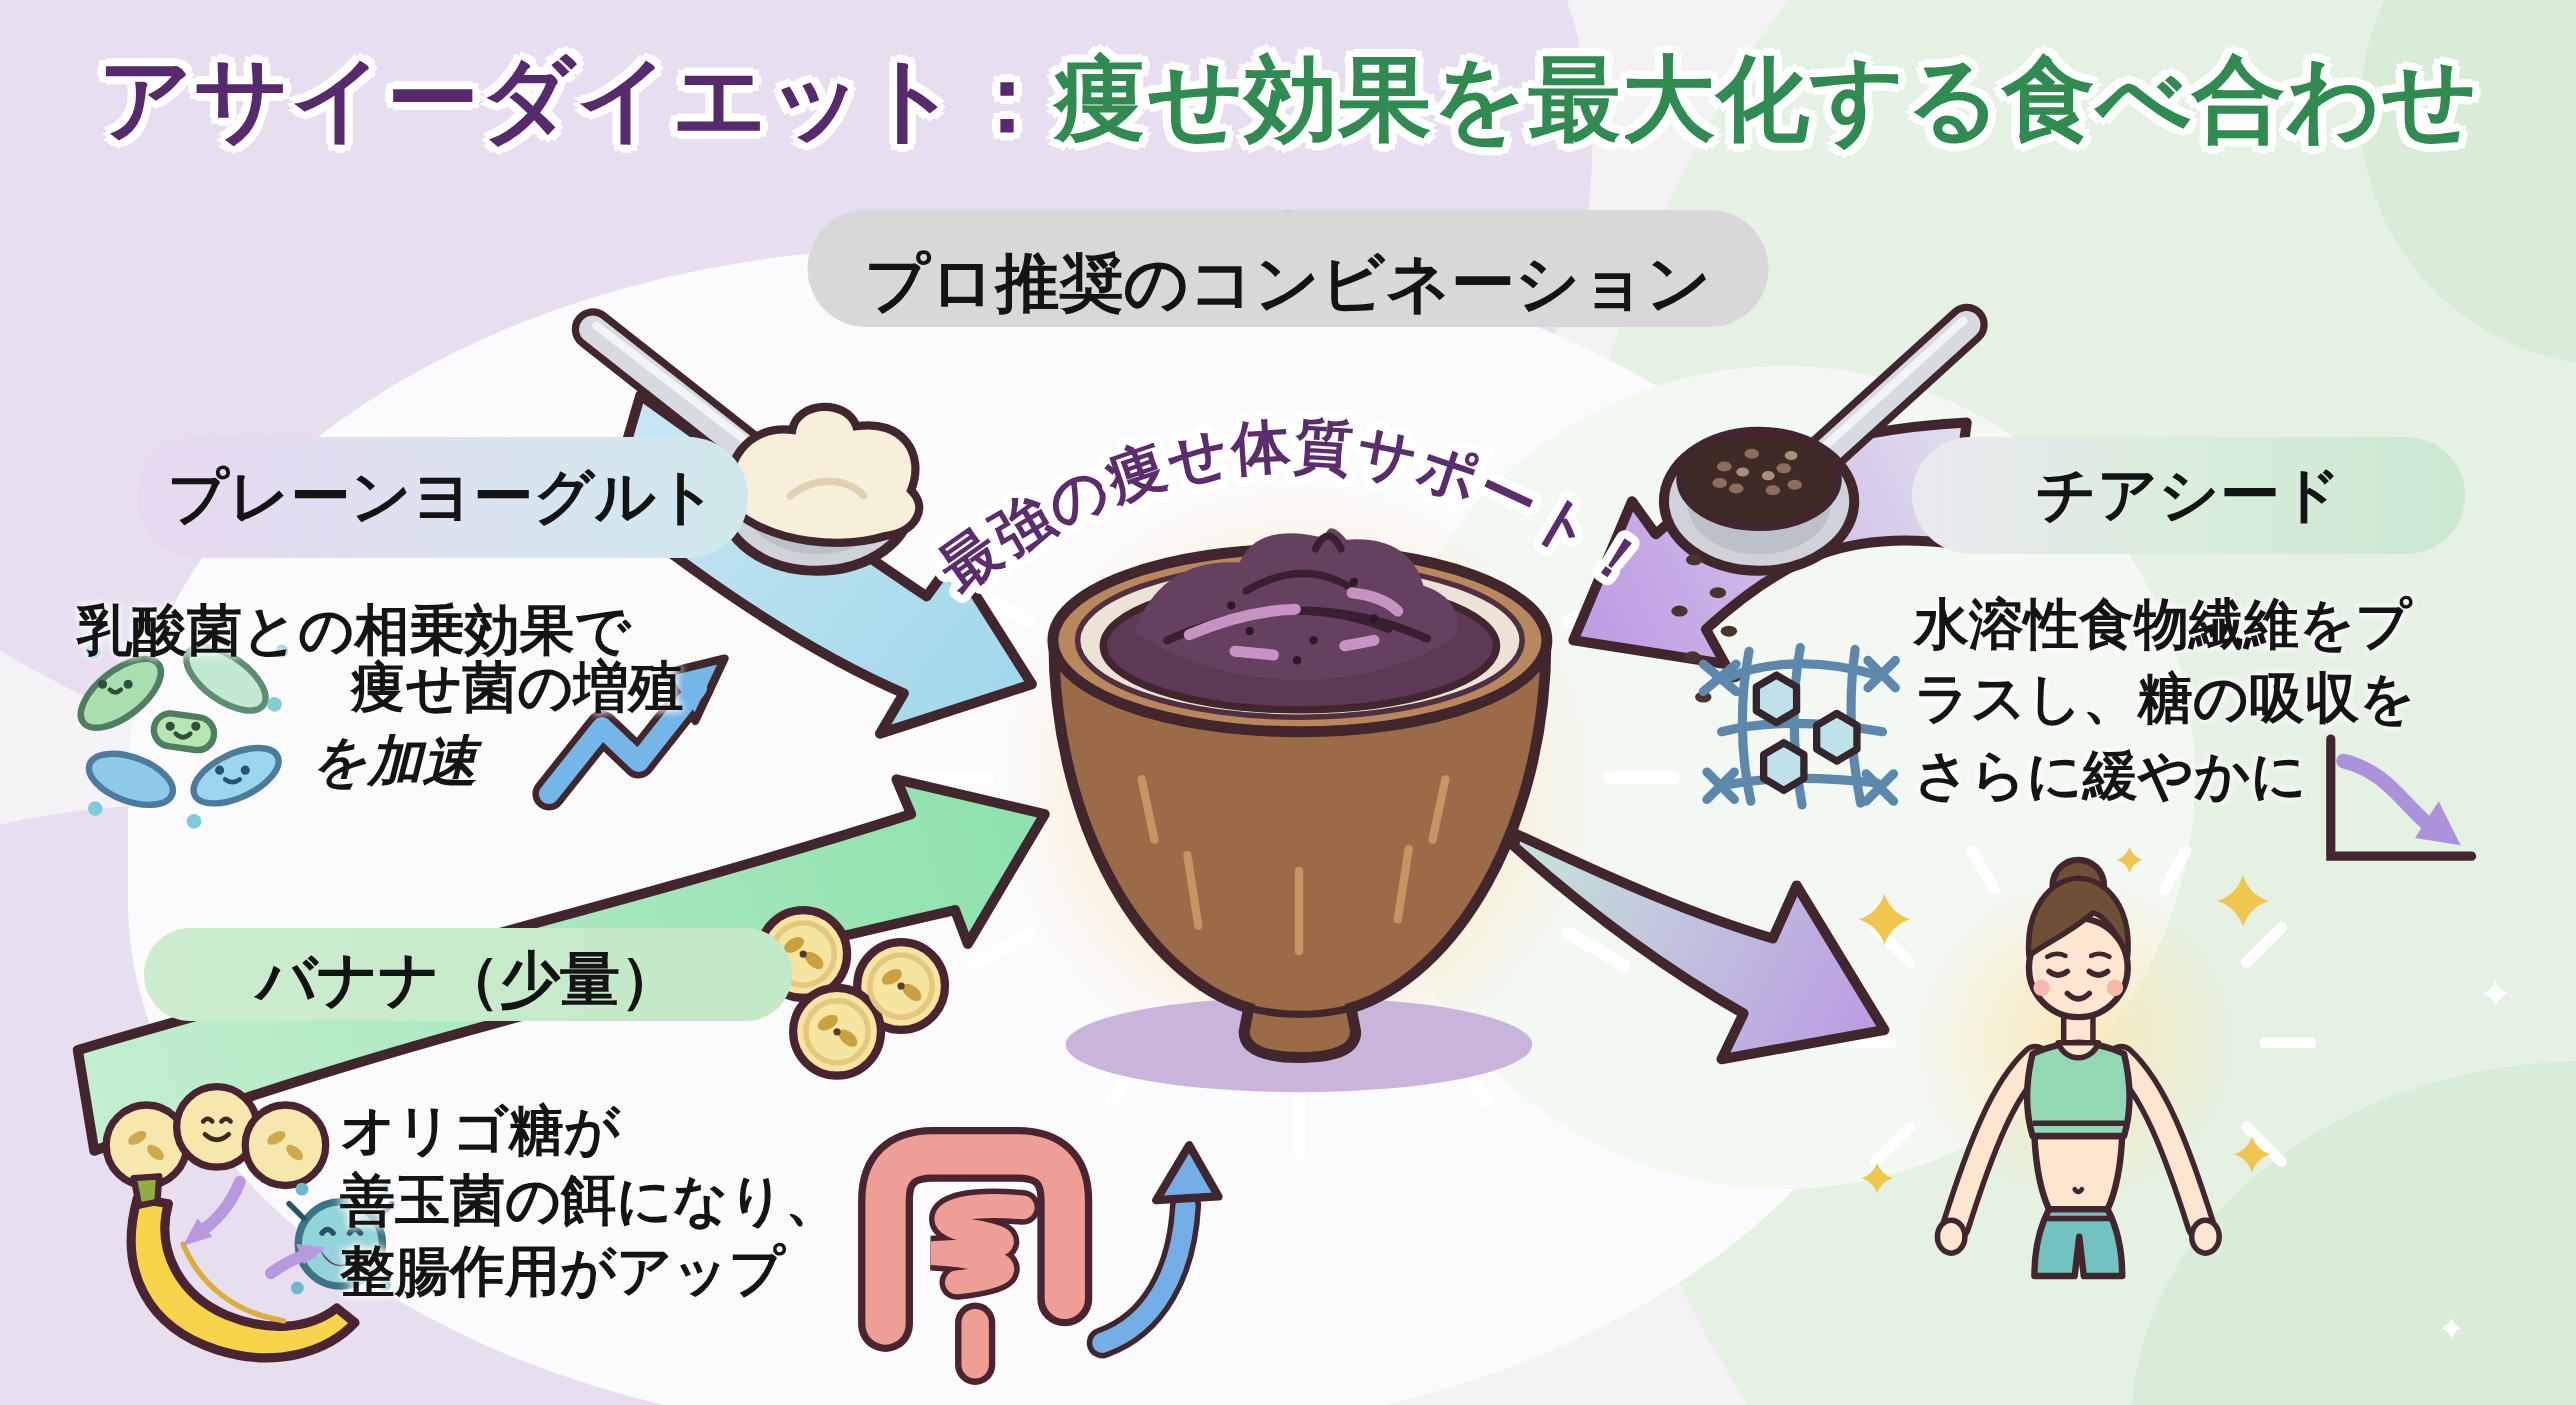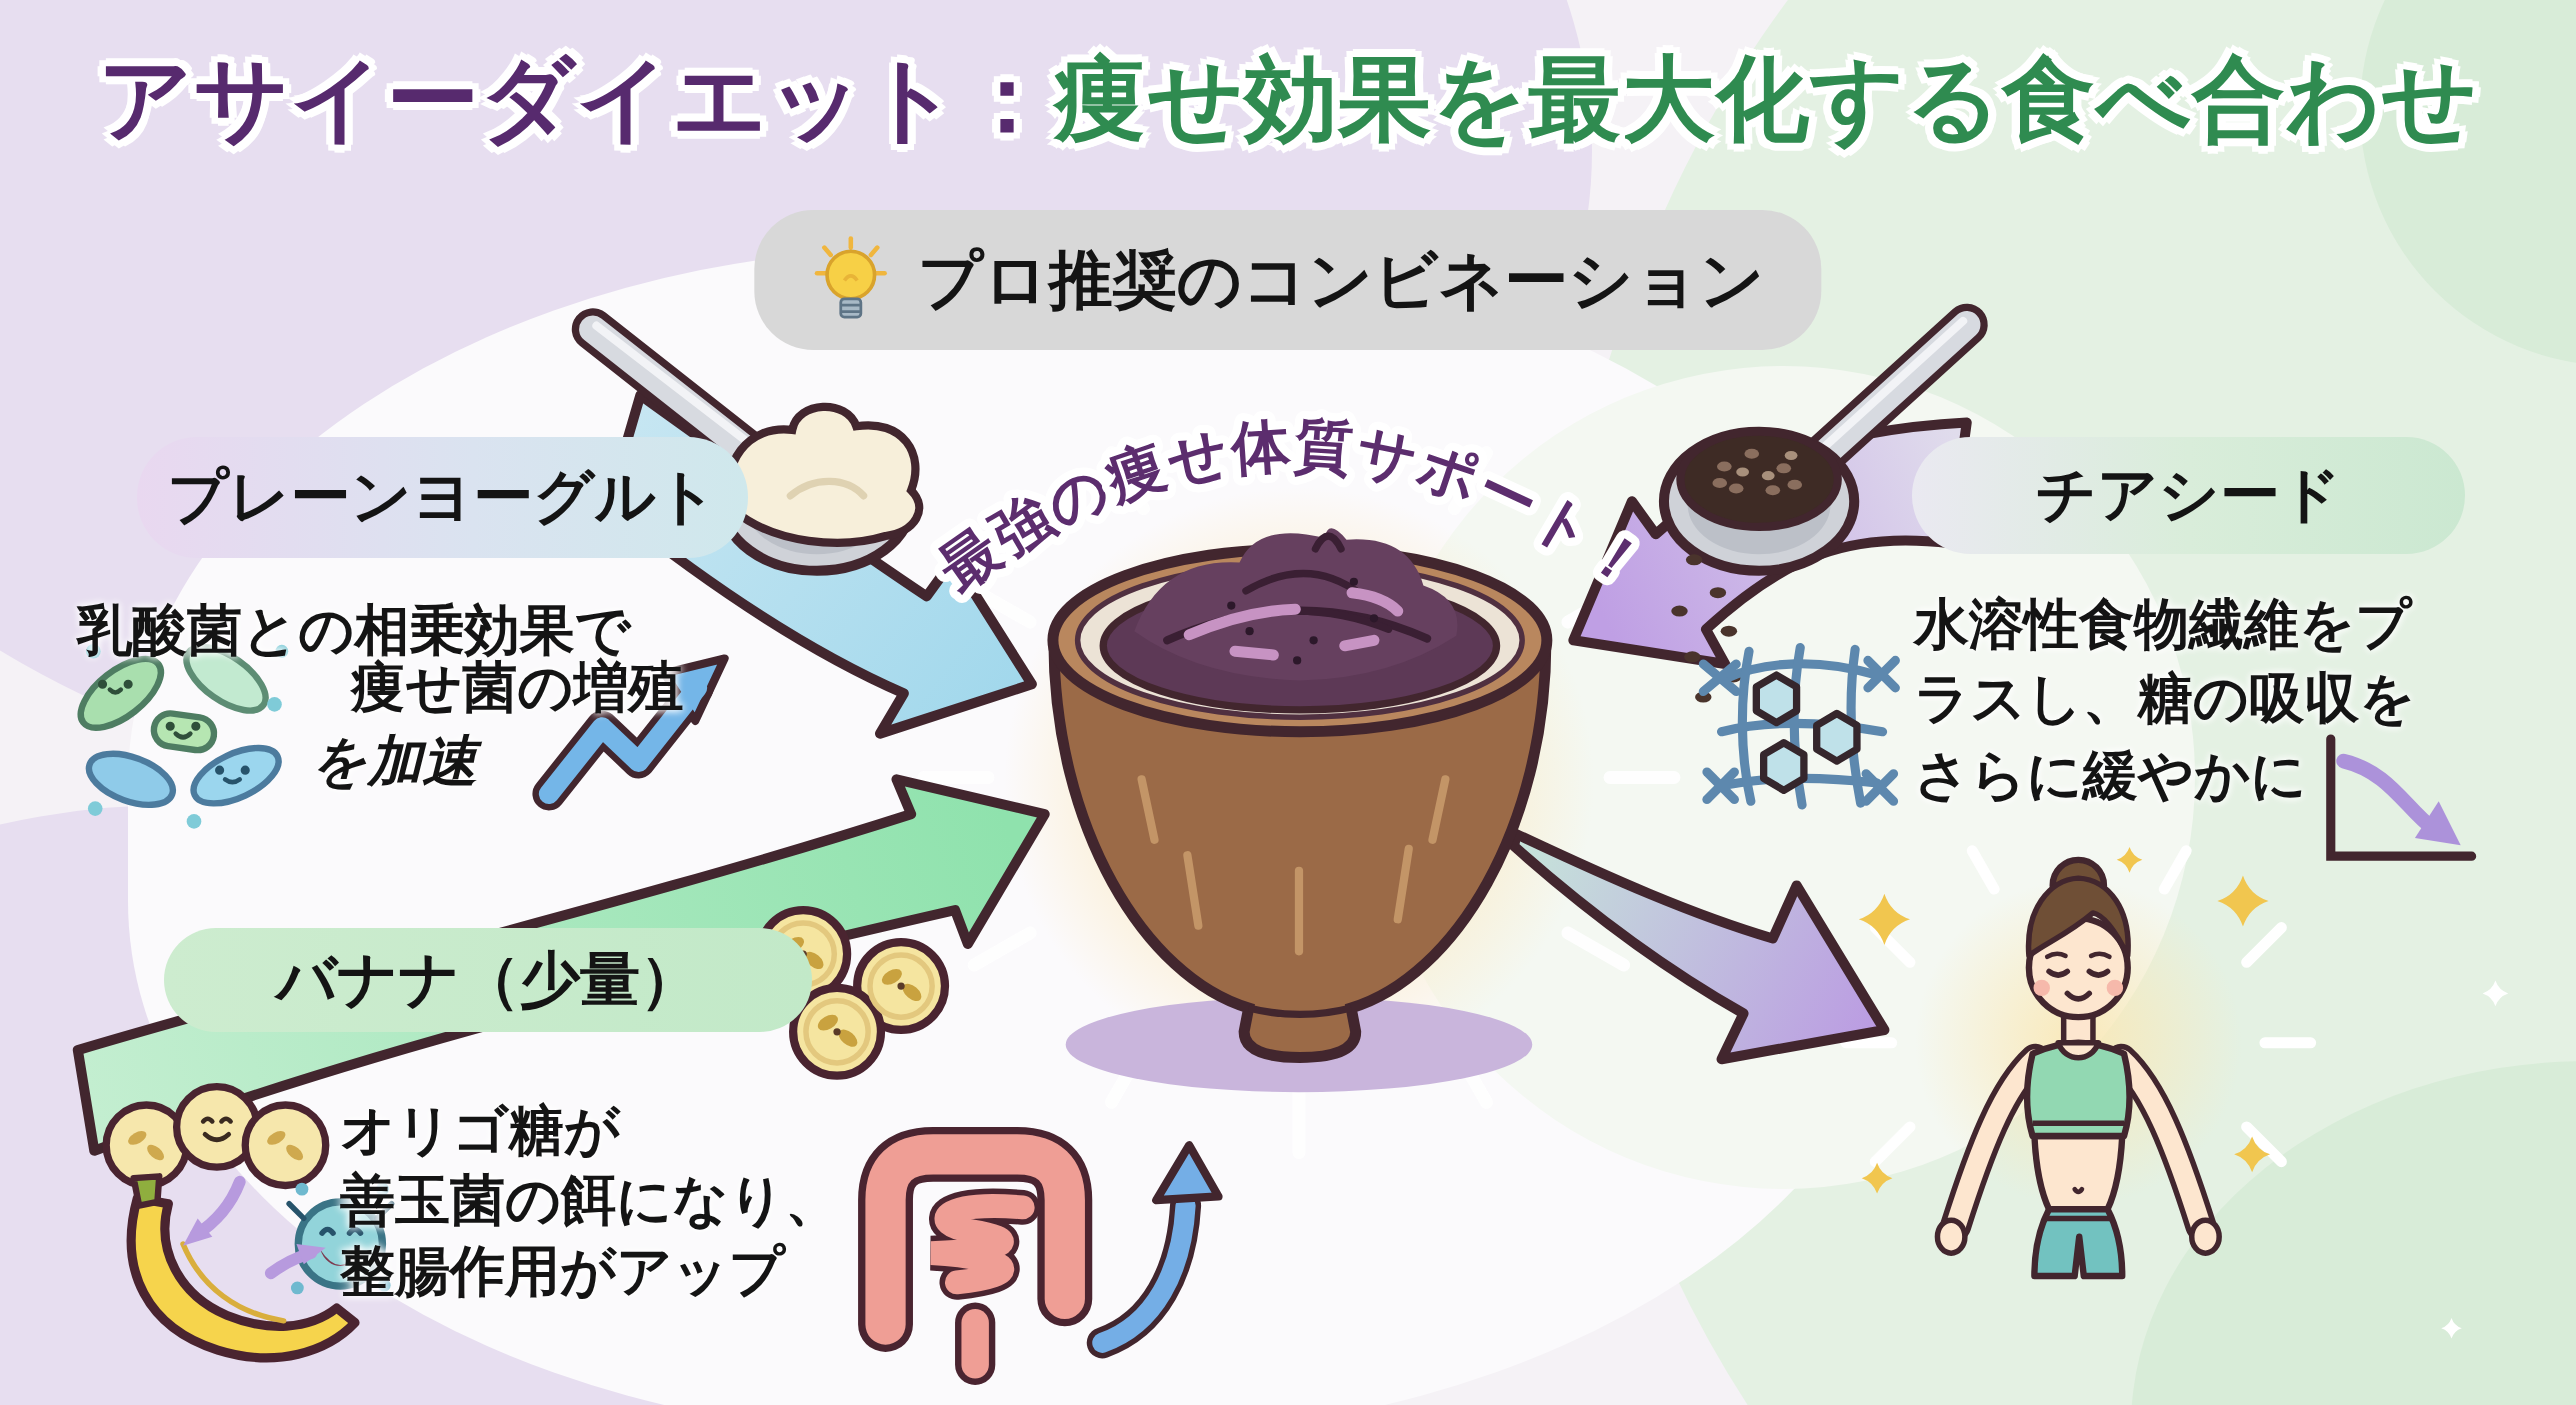--- a/index.html
+++ b/index.html
@@ -5,31 +5,31 @@
   html,body{margin:0;padding:0;background:#f3f0f5;}
   .canvas{position:relative;width:2576px;height:1405px;overflow:hidden;
           background:#f5f2f6;font-family:"Liberation Sans","DejaVu Sans",sans-serif;}
   .blob{position:absolute;border-radius:50%;}
   .layer{position:absolute;left:0;top:0;width:2576px;height:1405px;}
   .halo{text-shadow:-6.4px -6.4px 0 #fff,6.4px -6.4px 0 #fff,-6.4px 6.4px 0 #fff,6.4px 6.4px 0 #fff,
         -8.2px 0 0 #fff,8.2px 0 0 #fff,0 -8.2px 0 #fff,0 8.2px 0 #fff;}
   .title{position:absolute;top:37px;left:0;width:100%;text-align:center;
          font-size:93px;font-weight:900;letter-spacing:0.9px;white-space:nowrap;}
   .t1{color:#572a6e}.t2{color:#2f8b50}
-  .badge{position:absolute;top:210px;left:50%;transform:translateX(-50%);height:140px;
-         padding:0 57px;border-radius:59px;background:#d8d8d8;display:flex;align-items:center;gap:27.4px;}
+  .badge{position:absolute;top:210px;left:50%;transform:translateX(-50%);height:117px;
+         padding:0 57px;border-radius:59px;background:#d8d8d8;display:flex;align-items:center;gap:27.4px;flex-direction:column;}
   .badge-text{font-size:64px;font-weight:900;color:#141414;white-space:nowrap;}
   .pill{position:absolute;display:flex;align-items:center;justify-content:center;
         font-weight:900;font-size:60px;color:#141414;white-space:nowrap;}
   .pill-yogurt{left:137px;top:437px;width:611px;height:121px;border-radius:60px;
         background:linear-gradient(90deg,#e9d8f0,#dae3f0 55%,#cfe8ec);}
   .pill-chia{left:1912px;top:437px;width:553px;height:117px;border-radius:59px;
         background:linear-gradient(90deg,#eae9f1,#d9edda 50%,#cbe8d1);}
-  .pill-banana{left:164px;top:928px;width:648px;height:104px;border-radius:60px;
-        background:linear-gradient(90deg,#cdeccf,#c2e9c8);}
+  .pill-banana{left:144px;top:928px;width:648px;height:93px;border-radius:60px;
+        background:linear-gradient(90deg,#cdeccf,#c2e9c8);align-items:flex-end;}
   .desc{position:absolute;font-size:55px;font-weight:900;color:#141414;white-space:nowrap;
         text-shadow:0 0 7.3px #fff,0 0 9.1px #fff;}
   .arc-svg{position:absolute;left:928px;top:307px;width:732px;height:302px;overflow:visible;}
   .arc-text{font-size:64px;font-weight:900;fill:#5c2d6e;stroke:#ffffff;stroke-width:18px;
         paint-order:stroke;stroke-linejoin:round;letter-spacing:2px;}
   .result{position:absolute;left:1784px;top:1277px;width:604px;text-align:center;
         font-size:60px;font-weight:900;color:#5c2d6e;white-space:nowrap;}
 </style>
 </head>
 <body>

